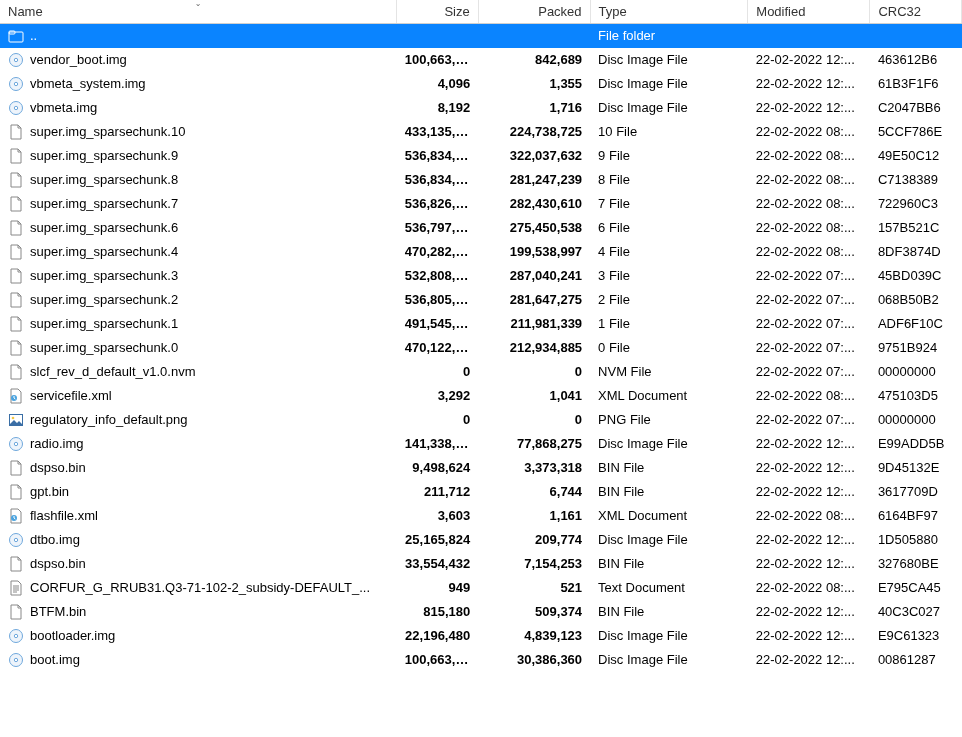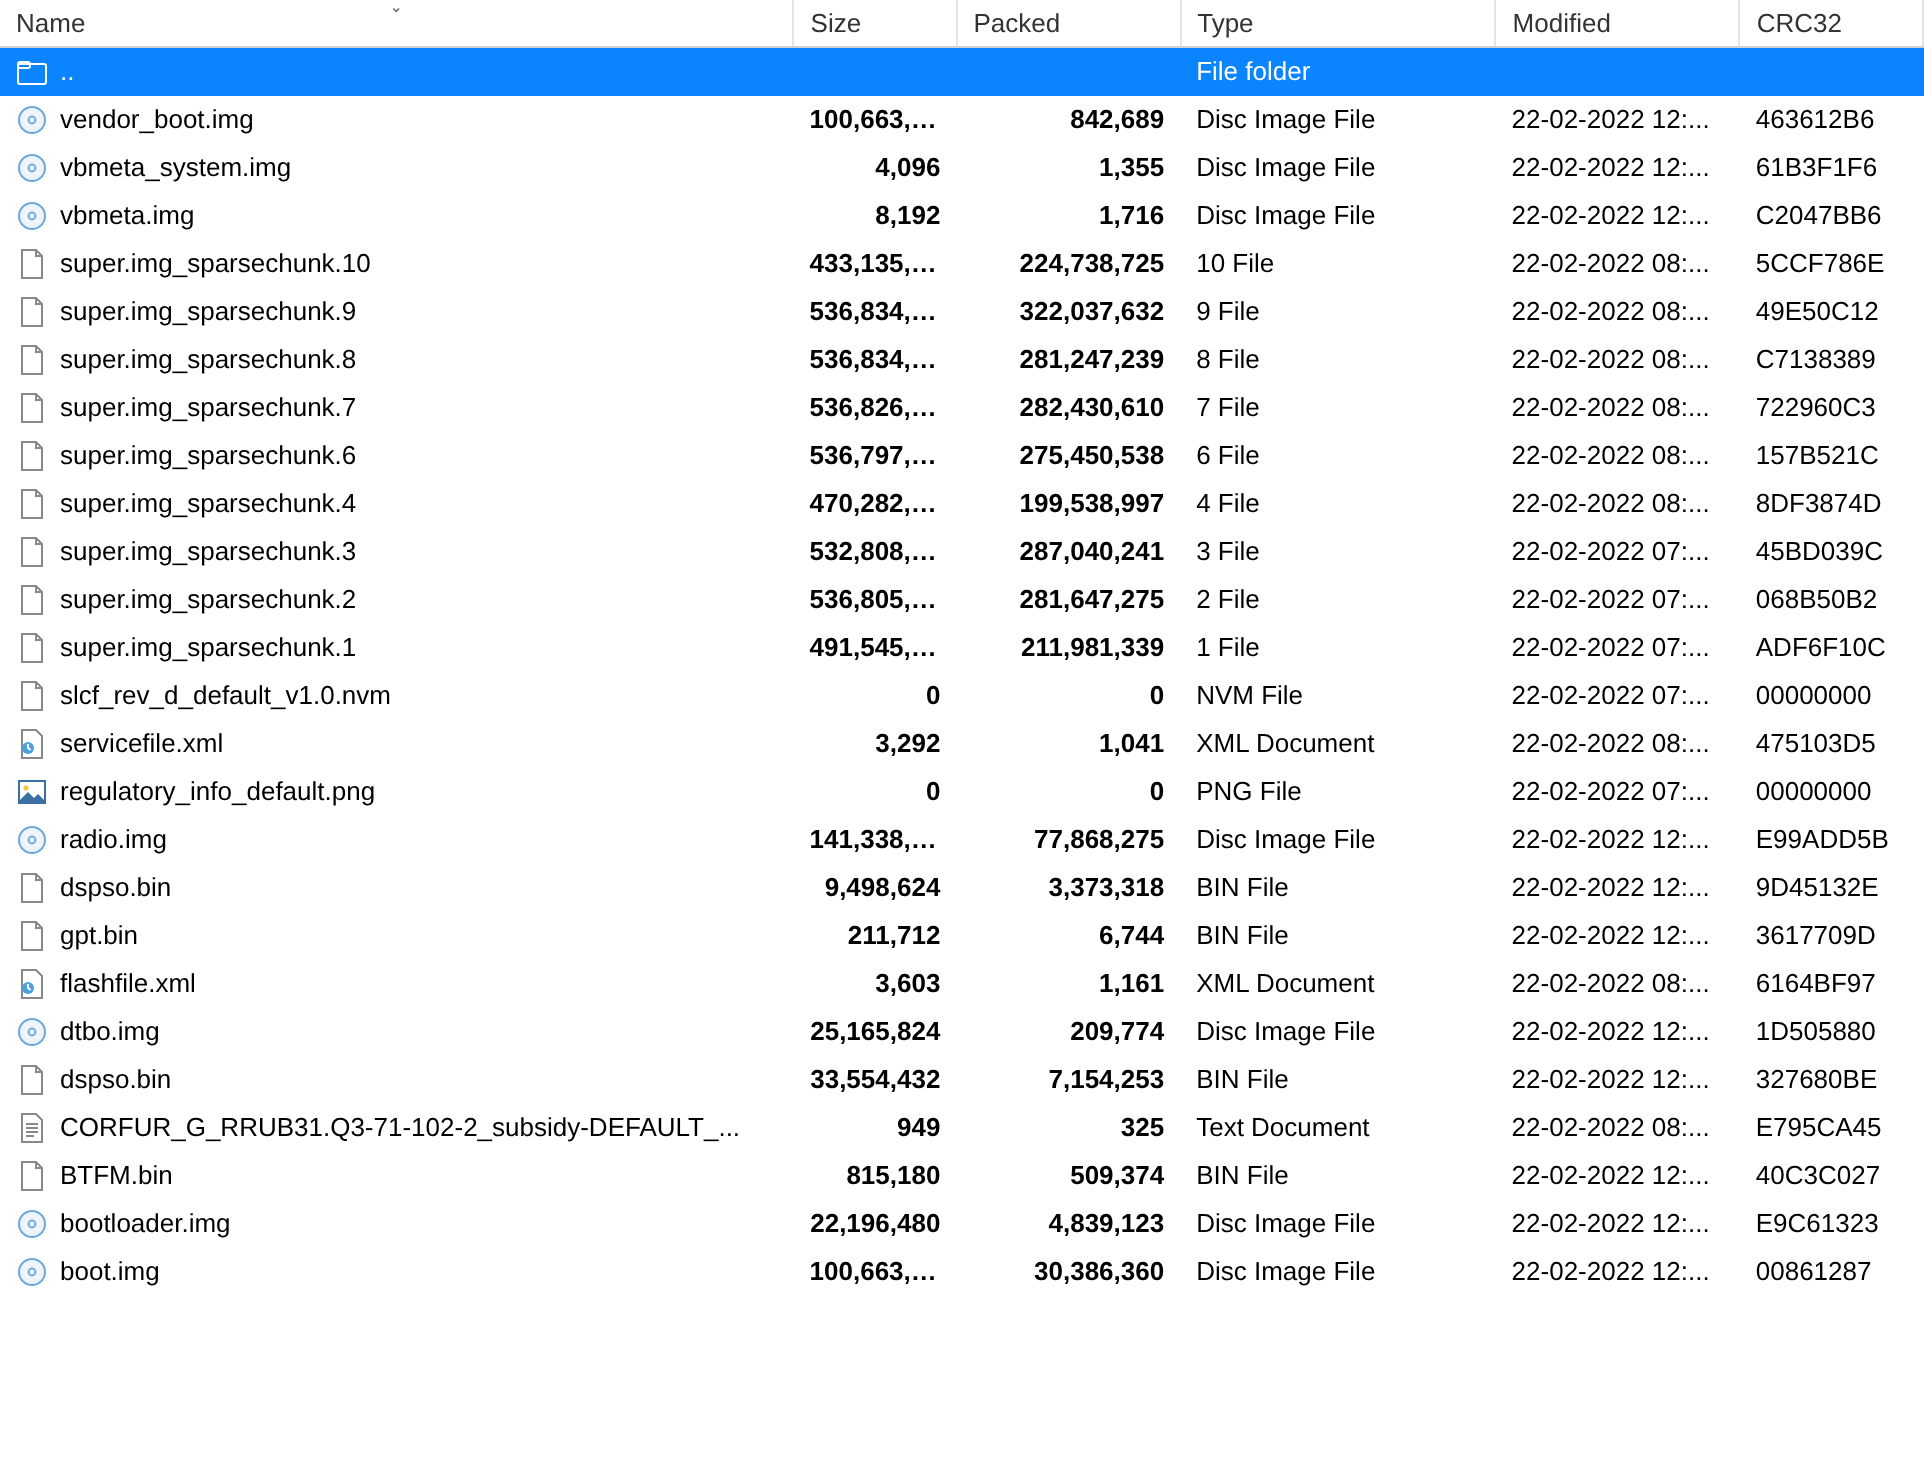--- a/index.html
+++ b/index.html
@@ -16,21 +16,21 @@
     text-align: left;
     font-weight: 400;
     padding: 4px 8px;
     background: #fff;
     border-bottom: 1px solid #d0d0d0;
     border-right: 1px solid #e4e4e4;
     color: #333;
     position: relative;
     white-space: nowrap;
   }
-  .header-row th.num { text-align: left; }
+  .header-row th.num { text-align: right; }
   .header-row th .sort-indicator {
     position: absolute;
     left: 50%;
     top: -1px;
     transform: translateX(-50%);
     font-size: 8px;
     color: #666;
   }
   .col-name   { width: 390px; }
   .col-size   { width: 80px;  }
@@ -316,20 +316,38 @@
       </tr>
       <tr>
         <td>
           <div class="name-cell">
             <span class="icon">
               <svg viewBox="0 0 16 16">
                 <path d="M3 1h7l3 3v11H3z" fill="#fff" stroke="#888"></path>
                 <path d="M10 1v3h3" fill="none" stroke="#888"></path>
               </svg>
             </span>
+            <span class="name-text">super.img_sparsechunk.0</span>
+          </div>
+        </td>
+        <td class="num">470,122,892</td>
+        <td class="num">212,934,885</td>
+        <td>0 File</td>
+        <td>22-02-2022 07:...</td>
+        <td>9751B924</td>
+      </tr>
+      <tr>
+        <td>
+          <div class="name-cell">
+            <span class="icon">
+              <svg viewBox="0 0 16 16">
+                <path d="M3 1h7l3 3v11H3z" fill="#fff" stroke="#888"></path>
+                <path d="M10 1v3h3" fill="none" stroke="#888"></path>
+              </svg>
+            </span>
             <span class="name-text">slcf_rev_d_default_v1.0.nvm</span>
           </div>
         </td>
         <td class="num">0</td>
         <td class="num">0</td>
         <td>NVM File</td>
         <td>22-02-2022 07:...</td>
         <td>00000000</td>
       </tr>
       <tr>
@@ -485,21 +503,21 @@
             <span class="icon">
               <svg viewBox="0 0 16 16">
                 <path d="M3 1h7l3 3v11H3z" fill="#fff" stroke="#888"></path>
                 <path d="M5 6h6M5 8h6M5 10h6M5 12h4" stroke="#888"></path>
               </svg>
             </span>
             <span class="name-text">CORFUR_G_RRUB31.Q3-71-102-2_subsidy-DEFAULT_...</span>
           </div>
         </td>
         <td class="num">949</td>
-        <td class="num">325</td>
+        <td class="num">521</td>
         <td>Text Document</td>
         <td>22-02-2022 08:...</td>
         <td>E795CA45</td>
       </tr>
       <tr>
         <td>
           <div class="name-cell">
             <span class="icon">
               <svg viewBox="0 0 16 16">
                 <path d="M3 1h7l3 3v11H3z" fill="#fff" stroke="#888"></path>

